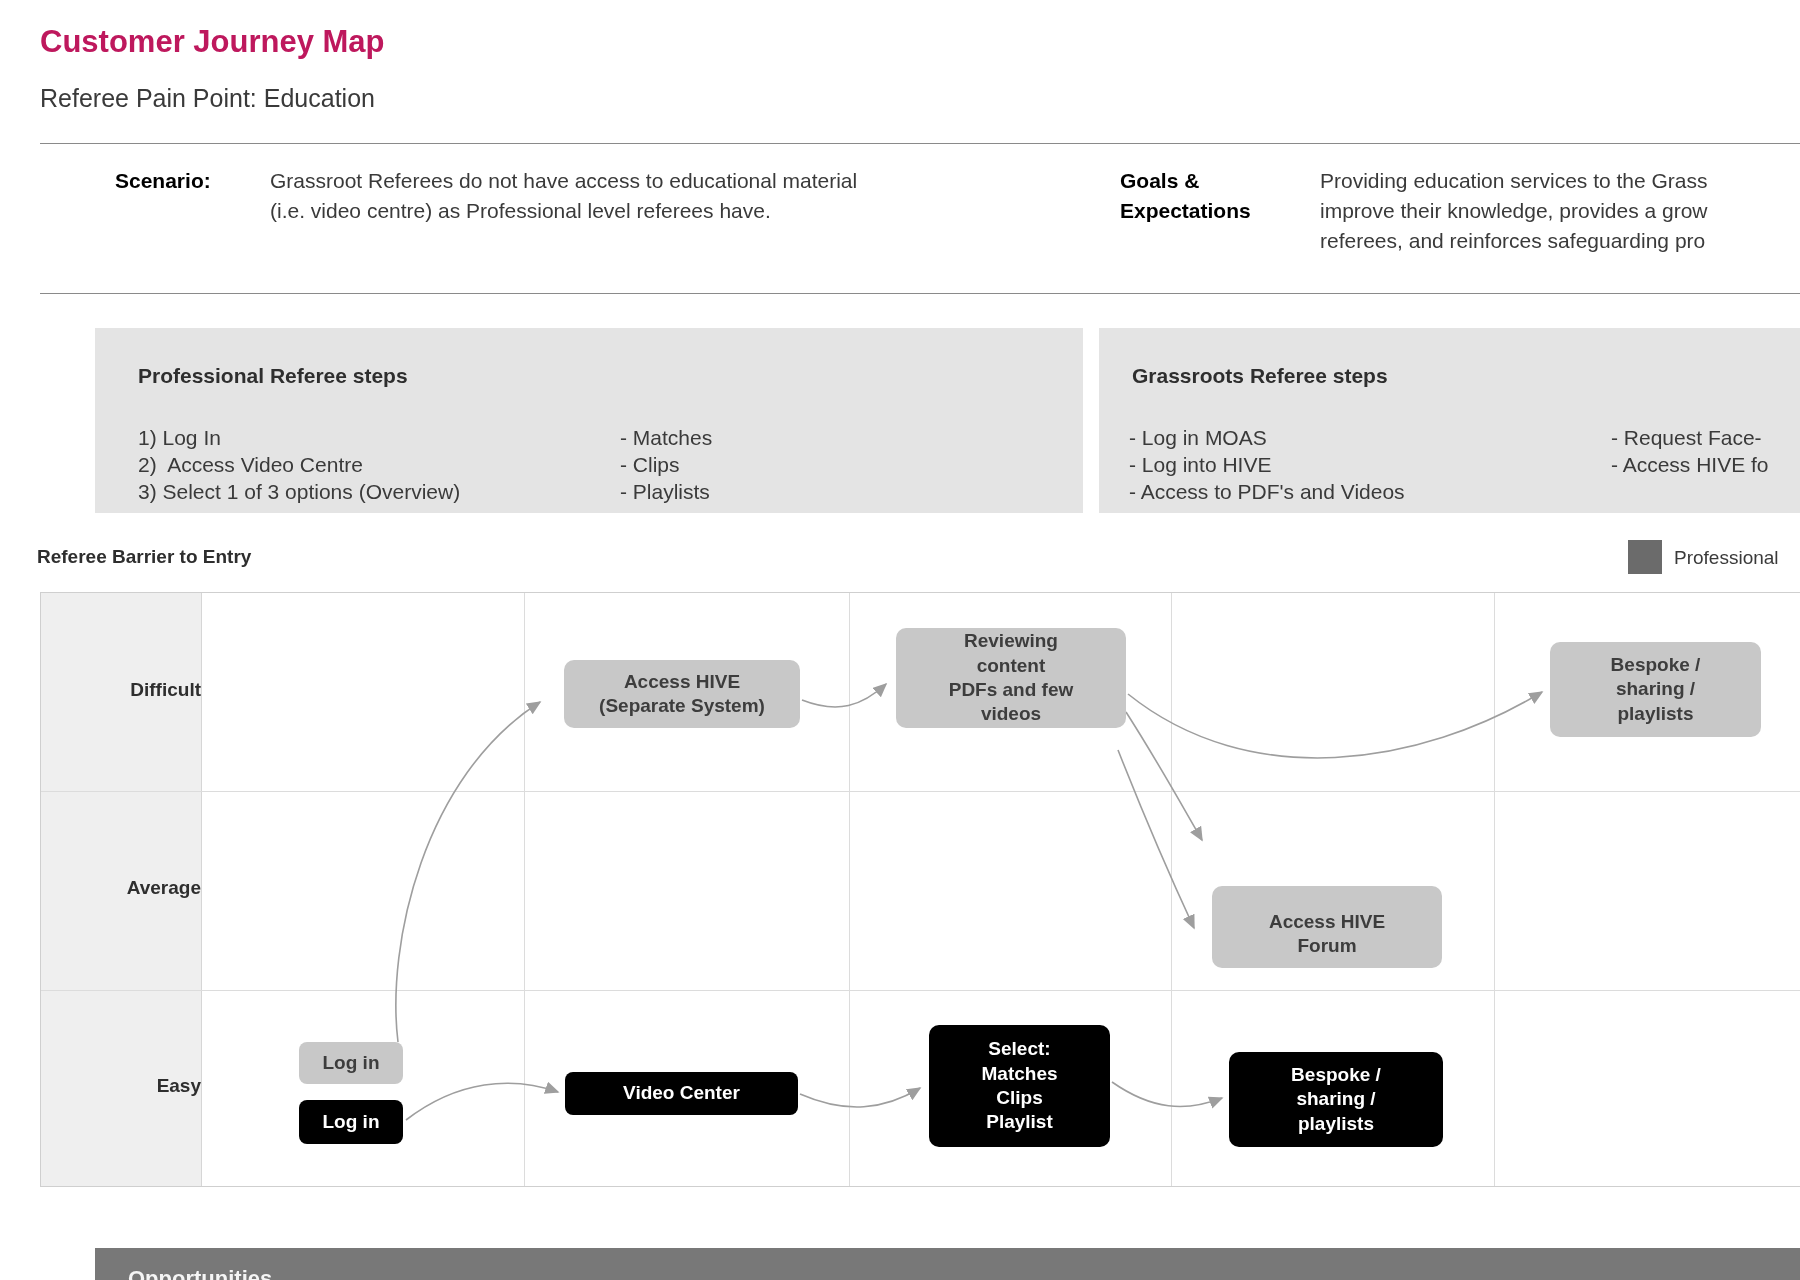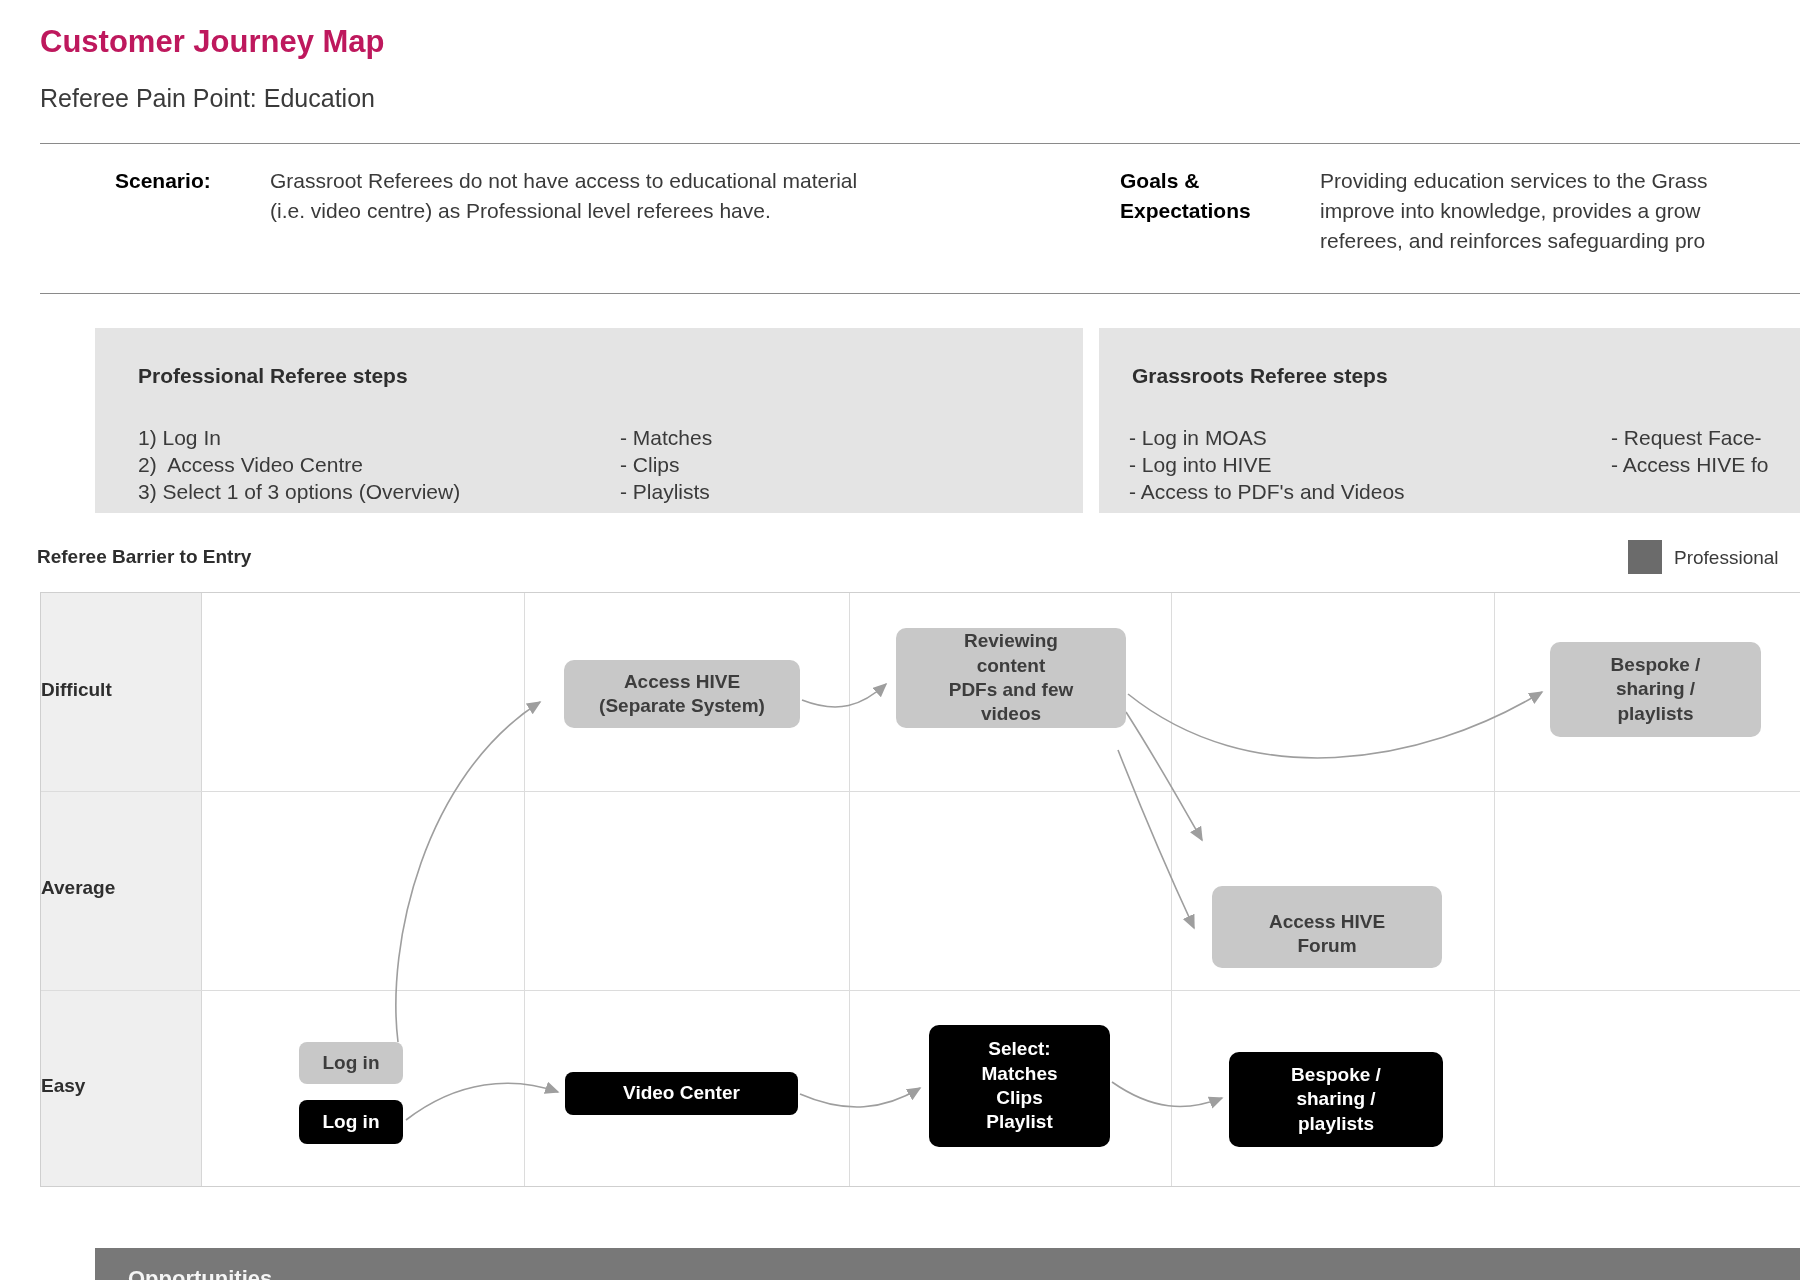--- a/index.html
+++ b/index.html
@@ -39,21 +39,21 @@
     background: #ffffff;
   }
   .label-col {
     position: absolute; left: 0; top: 0; bottom: 0; width: 160px;
     background: #efefef; border-right: 1px solid #d6d6d6;
   }
   .vline { position: absolute; top: 0; bottom: 0; width: 1px; background: #dcdcdc; }
   .hline { position: absolute; left: 0; right: 0; height: 1px; background: #dcdcdc; }
   .row-label {
     position: absolute; left: 0; width: 160px; height: 26px;
-    text-align: left; font-size: 19px; font-weight: bold; color: #2e2e2e;
+    text-align: right; font-size: 19px; font-weight: bold; color: #2e2e2e;
   }
 
   .node {
     position: absolute;
     display: flex; align-items: center; justify-content: center;
     text-align: center; white-space: pre-line;
     font-size: 19px; font-weight: bold; line-height: 1.28;
     border-radius: 10px;
   }
   .node.light { background: #c8c8c8; color: #3d3d3d; }
@@ -72,21 +72,21 @@
 <div class="abs page-subtitle">Referee Pain Point: Education</div>
 <div class="hr hr1"></div>
 
 <div class="abs section-label" style="left:115px; top:166px;">Scenario:</div>
 <div class="abs section-text" style="left:270px; top:166px;">Grassroot Referees do not have access to educational material
 (i.e. video centre) as Professional level referees have.</div>
 
 <div class="abs section-label" style="left:1120px; top:166px;">Goals &amp;
 Expectations</div>
 <div class="abs section-text nowrap" style="left:1320px; top:166px;">Providing education services to the Grass
-improve into knowledge, provides a grow
+improve their knowledge, provides a grow
 referees, and reinforces safeguarding pro</div>
 
 <div class="hr hr2"></div>
 
 <div class="steps-box" style="left:95px; width:988px;">
   <div class="title" style="left:43px;">Professional Referee steps</div>
   <div class="steps-item" style="left:43px; top:68px;">1) Log In</div>
   <div class="steps-item" style="left:43px; top:95px;">2)  Access Video Centre</div>
   <div class="steps-item" style="left:43px; top:122px;">3) Select 1 of 3 options (Overview)</div>
   <div class="steps-item" style="left:525px; top:68px;">- Matches</div>

